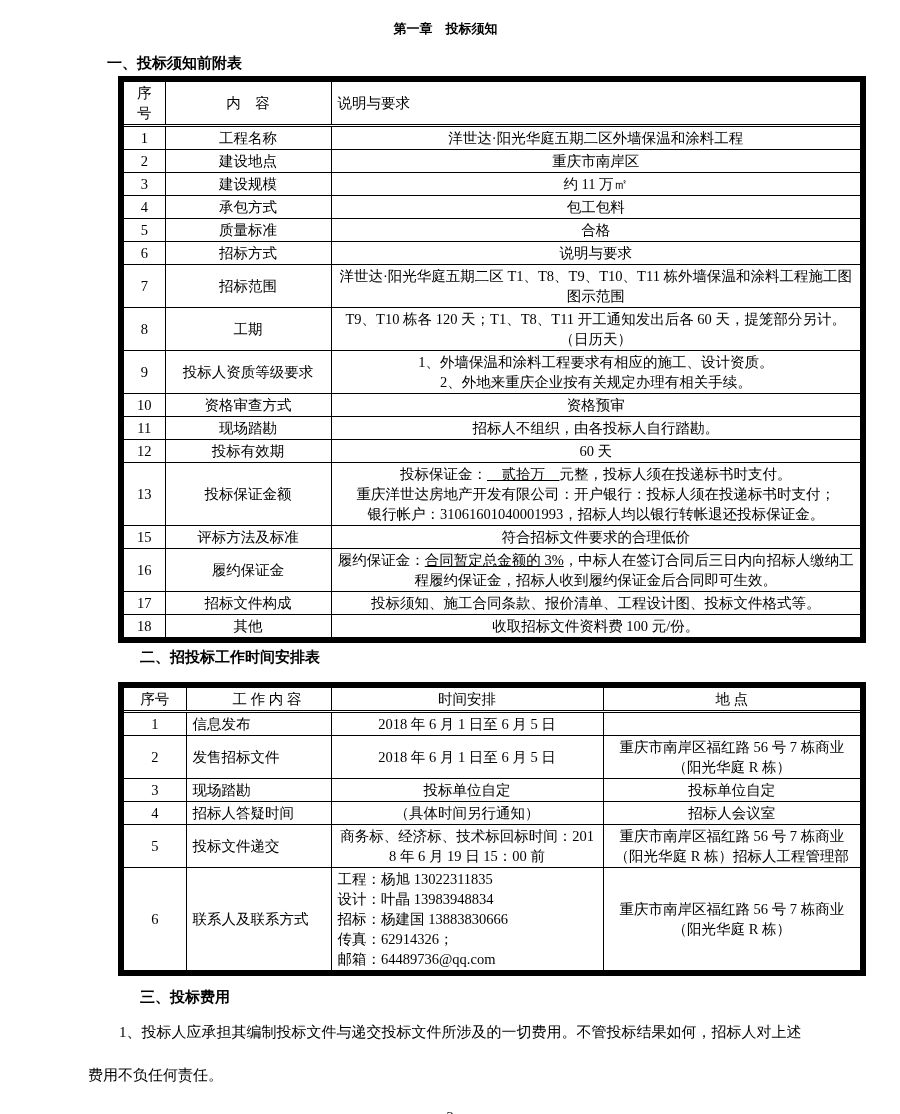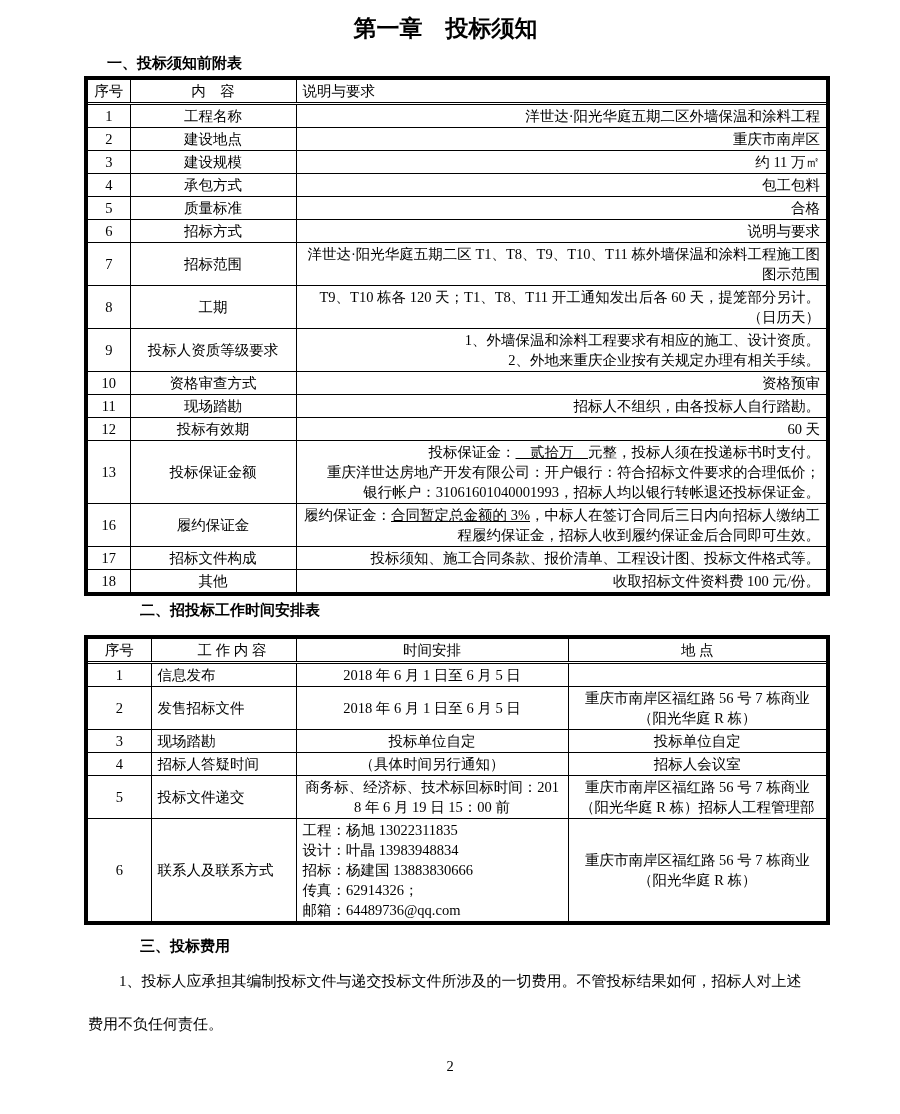--- a/index.html
+++ b/index.html
@@ -7,48 +7,48 @@
   body {
     width: 900px; height: 1114px; overflow: hidden;
     background: #ffffff; color: #000000;
     font-family: "Liberation Serif", "DejaVu Serif", serif;
     font-size: 14.5px;
   }
   .page { position: relative; width: 900px; height: 1114px; background: #fff; }
 
   .doc-title {
     margin: 18px 9px 0 0; text-align: center;
-    font-weight: bold; font-size: 23px; line-height: 22px;
+    font-weight: bold; font-size: 13px; line-height: 22px;
   }
 
   .sec-heading { font-weight: bold; font-size: 15px; line-height: 19px; }
   .sec-heading.h1 { margin: 14px 0 3px 107px; }
   .sec-heading.h2 { margin: 5px 0 15px 140px; }
   .sec-heading.h3 { margin: 12px 0 4px 140px; }
   .sec-heading.h4 { margin: 6px 0 0 140px; }
 
   table {
     border-collapse: collapse; table-layout: fixed;
-    margin-left: 84px; width: 742px;
-    border: 4px solid #000000;
+    margin-left: 118px; width: 742px;
+    border: 6px solid #000000;
   }
   th, td {
     border: 1px solid #000;
     padding: 1px 6px;
     line-height: 20px;
     font-size: 14.5px;
     font-weight: normal;
     vertical-align: middle;
     word-break: break-all;
   }
   thead th { border-bottom: 3px double #000; }
 
   .t1 .c-no   { text-align: center; }
   .t1 .c-item { text-align: center; }
-  .t1 .c-desc { text-align: right; }
+  .t1 .c-desc { text-align: center; }
   .t1 thead .c-no, .t1 thead .c-item { text-align: center; }
   .t1 thead .c-desc { text-align: left; }
 
   .t2 .c-no    { text-align: center; }
   .t2 .c-task  { text-align: left; }
   .t2 .c-time  { text-align: center; }
   .t2 .c-place { text-align: center; }
   .t2 thead .c-no { text-align: center; }
   .t2 thead .c-task { text-align: left; padding-left: 46px; }
   .t2 .contact-cell { text-align: left; }
@@ -148,23 +148,28 @@
       <tr>
         <td class="c-no">12</td>
         <td class="c-item">投标有效期</td>
         <td class="c-desc">60 天</td>
       </tr>
       <tr>
         <td class="c-no">13</td>
         <td class="c-item">投标保证金额</td>
         <td class="c-desc">
           <div><span>投标保证金：</span><span class="u">　贰拾万　</span><span>元整，投标人须在投递标书时支付。</span></div>
-          <div>重庆洋世达房地产开发有限公司：开户银行：符合招标文件要求的合理低价；</div>
+          <div>重庆洋世达房地产开发有限公司：开户银行：投标人须在投递标书时支付；</div>
           <div>银行帐户：31061601040001993，招标人均以银行转帐退还投标保证金。</div>
         </td>
+      </tr>
+      <tr>
+        <td class="c-no">15</td>
+        <td class="c-item">评标方法及标准</td>
+        <td class="c-desc">符合招标文件要求的合理低价</td>
       </tr>
       <tr>
         <td class="c-no">16</td>
         <td class="c-item">履约保证金</td>
         <td class="c-desc"><span>履约保证金：</span><span class="u">合同暂定总金额的 3%</span><span>，中标人在签订合同后三日内向招标人缴纳工程履约保证金，招标人收到履约保证金后合同即可生效。</span></td>
       </tr>
       <tr>
         <td class="c-no">17</td>
         <td class="c-item">招标文件构成</td>
         <td class="c-desc">投标须知、施工合同条款、报价清单、工程设计图、投标文件格式等。</td>

